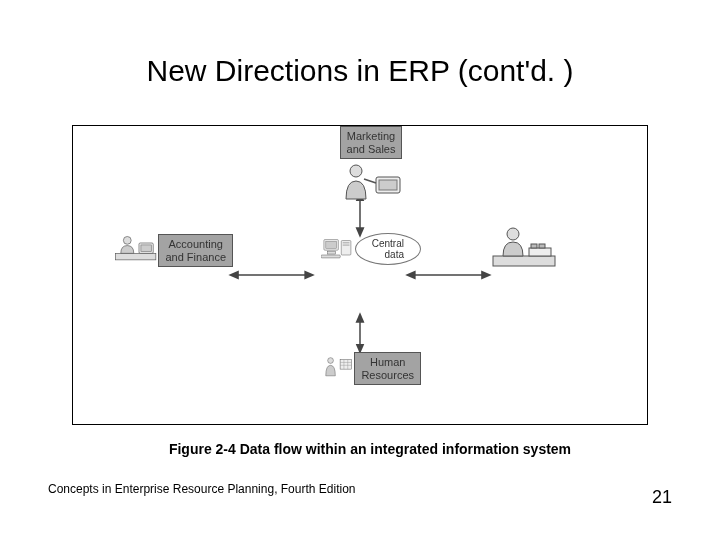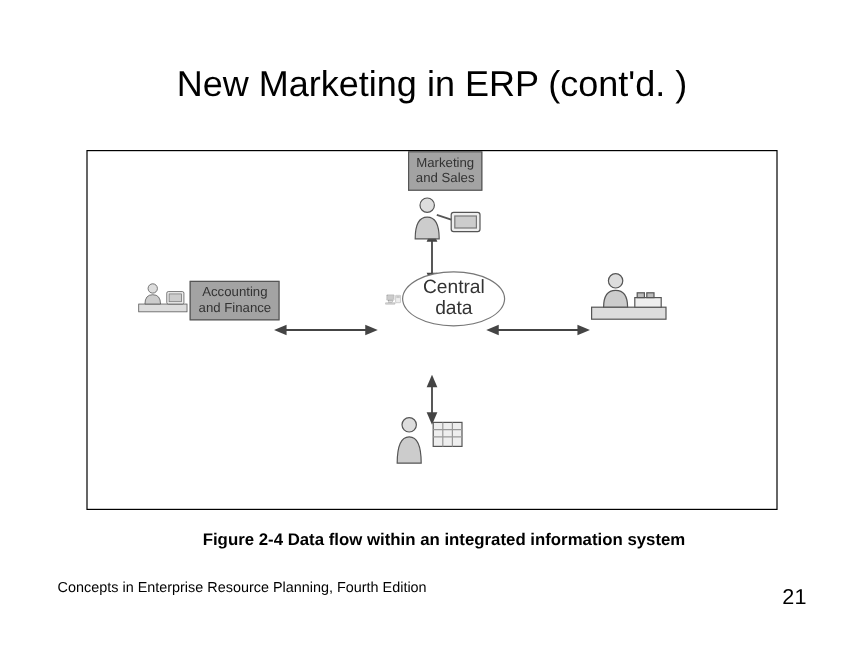--- a/index.html
+++ b/index.html
@@ -54,22 +54,22 @@
     line-height: 1.15;
     text-align: center;
     white-space: pre;
     color: #333;
   }
   .oval {
     border: 1px solid #777;
     background: #fff;
     border-radius: 50%;
     padding: 4px 16px;
-    font-size: 16px;
-    text-align: center;
+    font-size: 10px;
+    text-align: right;
     color: #333;
   }
   svg.arrows {
     position: absolute;
     left: 0; top: 0;
     width: 100%; height: 100%;
     pointer-events: none;
   }
   .caption {
     position: absolute;
@@ -92,21 +92,21 @@
     right: 48px;
     bottom: 32px;
     font-size: 18px;
   }
 </style>
 </head>
 <body>
 
 <div class="slide">
 
-  <div class="title">New Marketing in ERP (cont'd. )</div>
+  <div class="title">New Directions in ERP (cont'd. )</div>
 
   <div class="figure-frame">
 
     <svg class="arrows" viewBox="0 0 576 300">
       <defs>
         <marker id="ah" markerWidth="8" markerHeight="8" refX="4" refY="4" orient="auto">
           <path d="M0,1 L7,4 L0,7 z" fill="#444"></path>
         </marker>
         <marker id="ah2" markerWidth="8" markerHeight="8" refX="3" refY="4" orient="auto">
           <path d="M7,1 L0,4 L7,7 z" fill="#444"></path>
@@ -170,20 +170,22 @@
     <div class="node" style="left:248px; top:218px; width:100px;">
       <svg class="picto" viewBox="0 0 70 45">
         <rect x="40" y="8" width="24" height="20" fill="#eee" stroke="#555"></rect>
         <line x1="40" y1="14" x2="64" y2="14" stroke="#999"></line>
         <line x1="40" y1="20" x2="64" y2="20" stroke="#999"></line>
         <line x1="48" y1="8" x2="48" y2="28" stroke="#999"></line>
         <line x1="56" y1="8" x2="56" y2="28" stroke="#999"></line>
         <circle cx="20" cy="10" r="6" fill="#ddd" stroke="#555"></circle>
         <path d="M10 42 Q10 20 20 20 Q30 20 30 42 Z" fill="#ccc" stroke="#555"></path>
       </svg>
+      <div class="label-box">Human
+Resources</div>
     </div>
 
   </div>
 
   <div class="caption">Figure 2-4  Data flow within an integrated information system</div>
 
   <div class="footer-left">Concepts in Enterprise Resource Planning, Fourth Edition</div>
   <div class="footer-right">21</div>
 
 </div>

